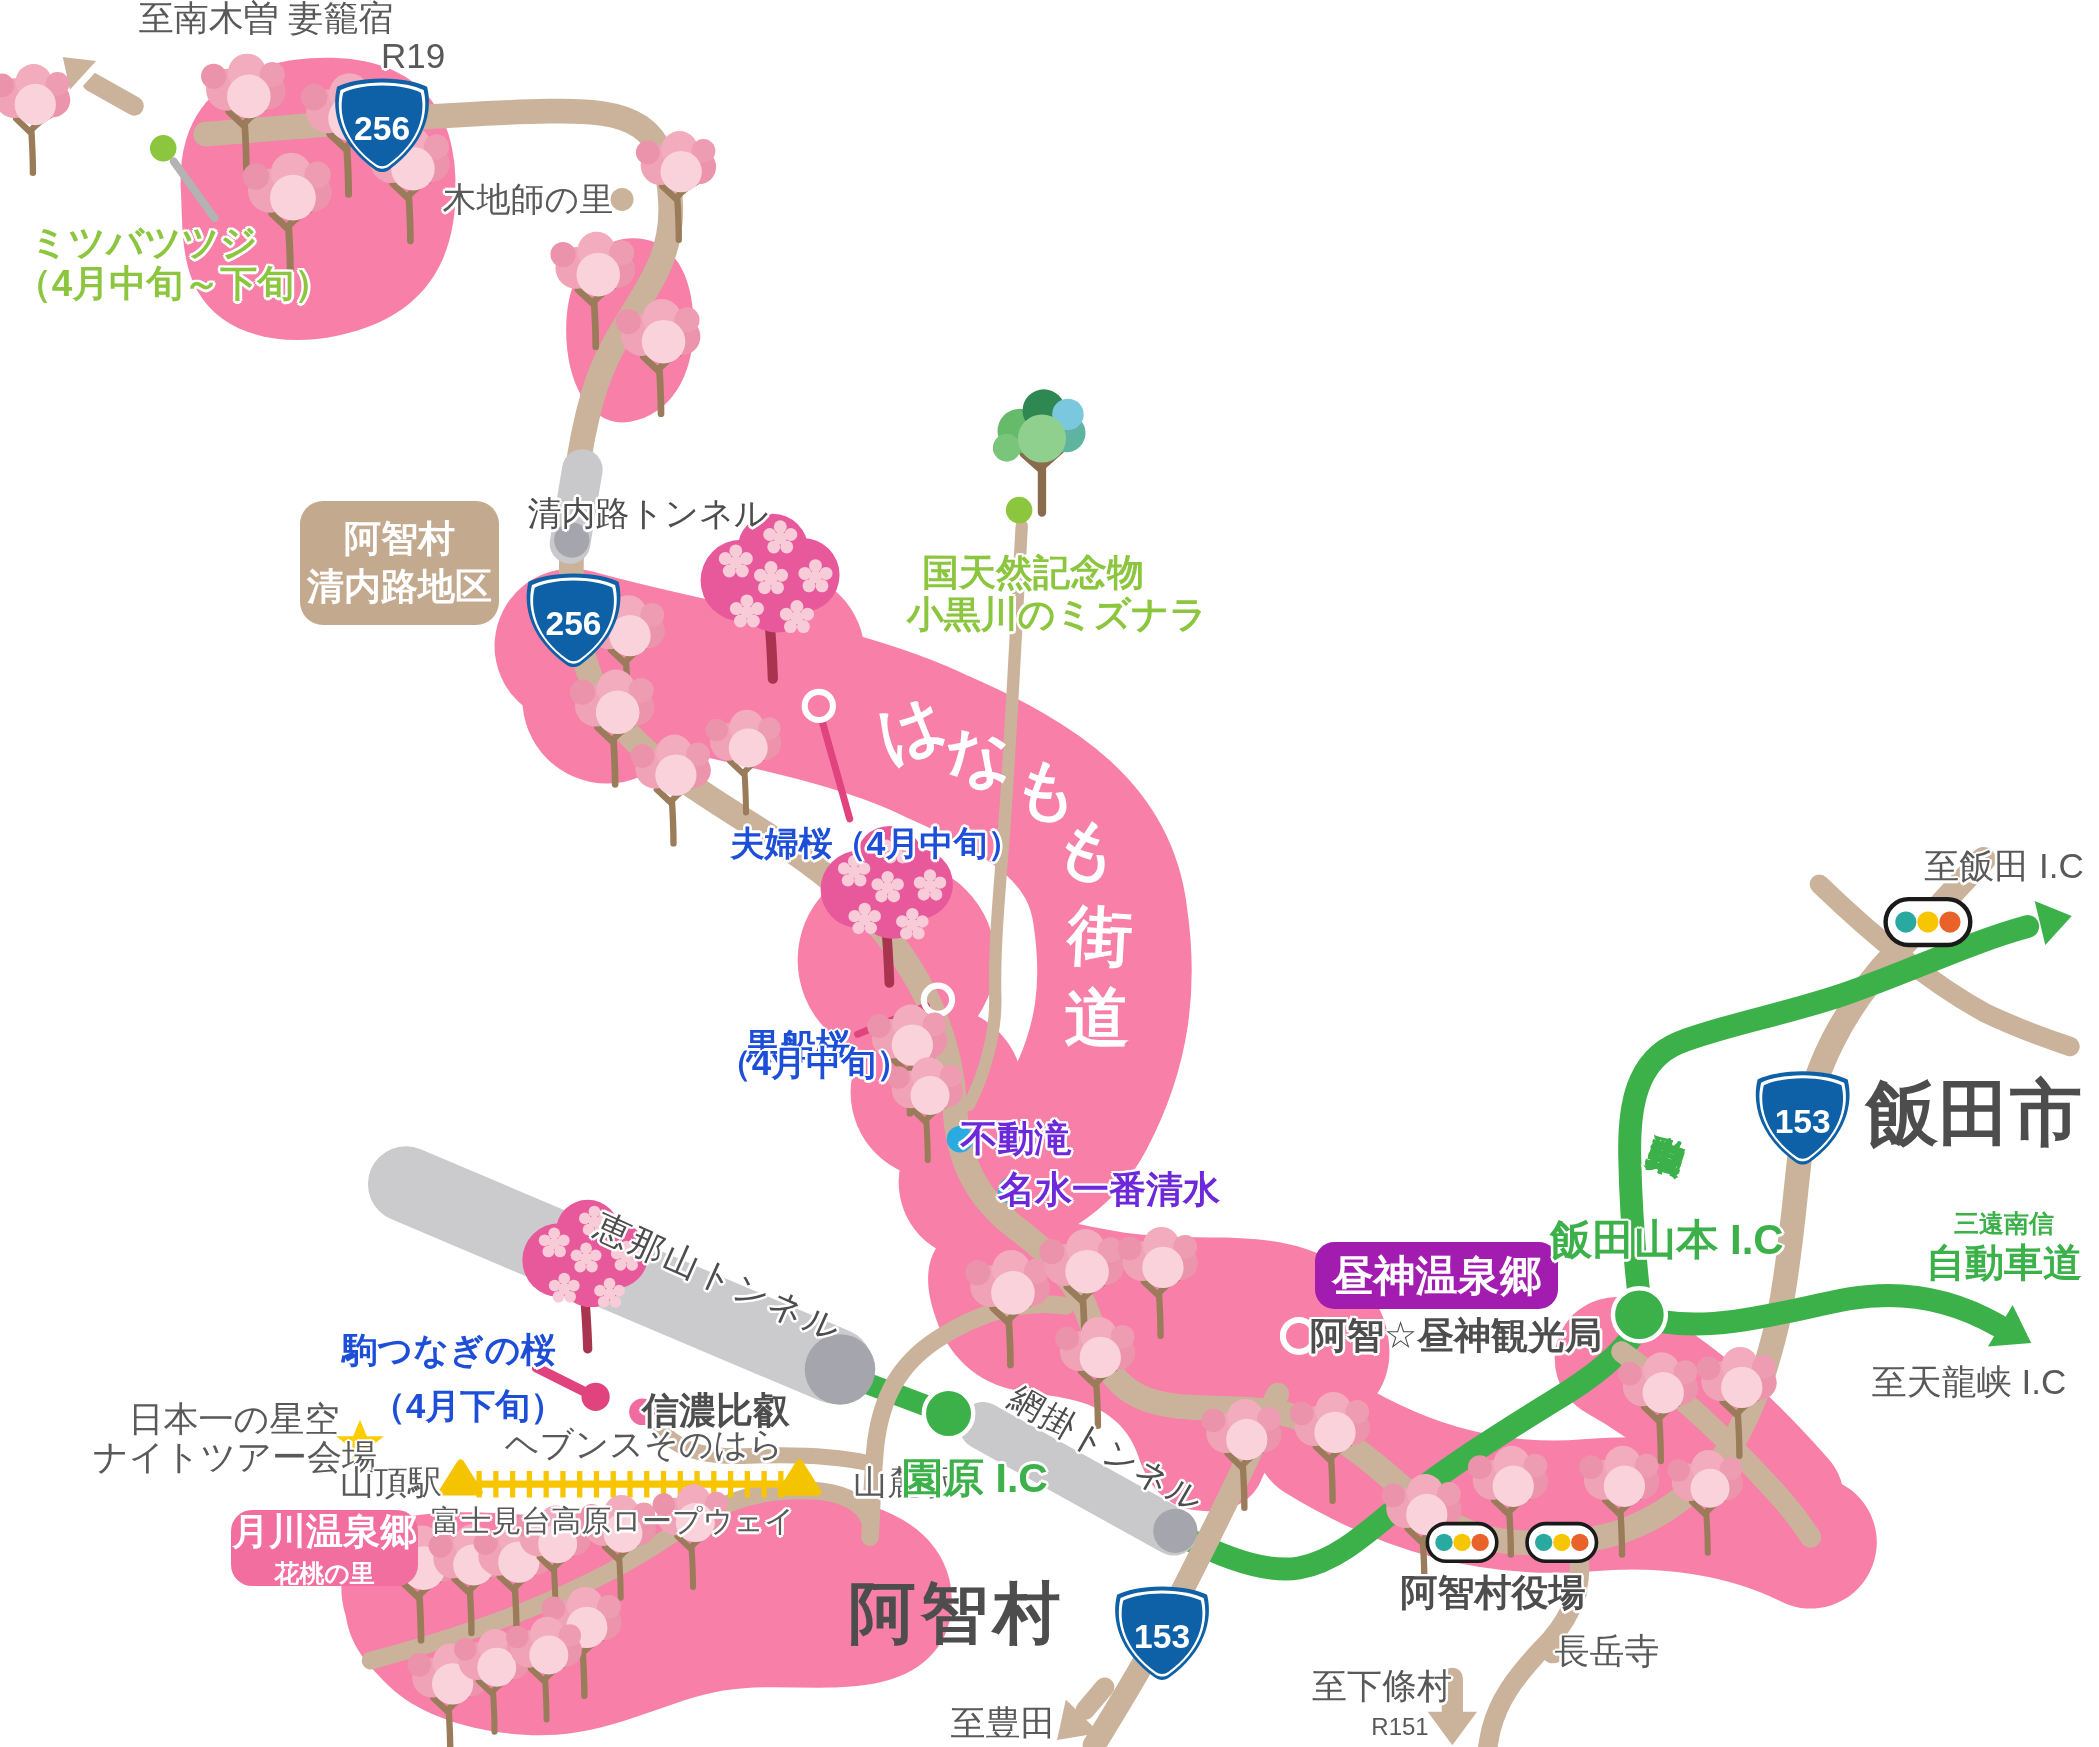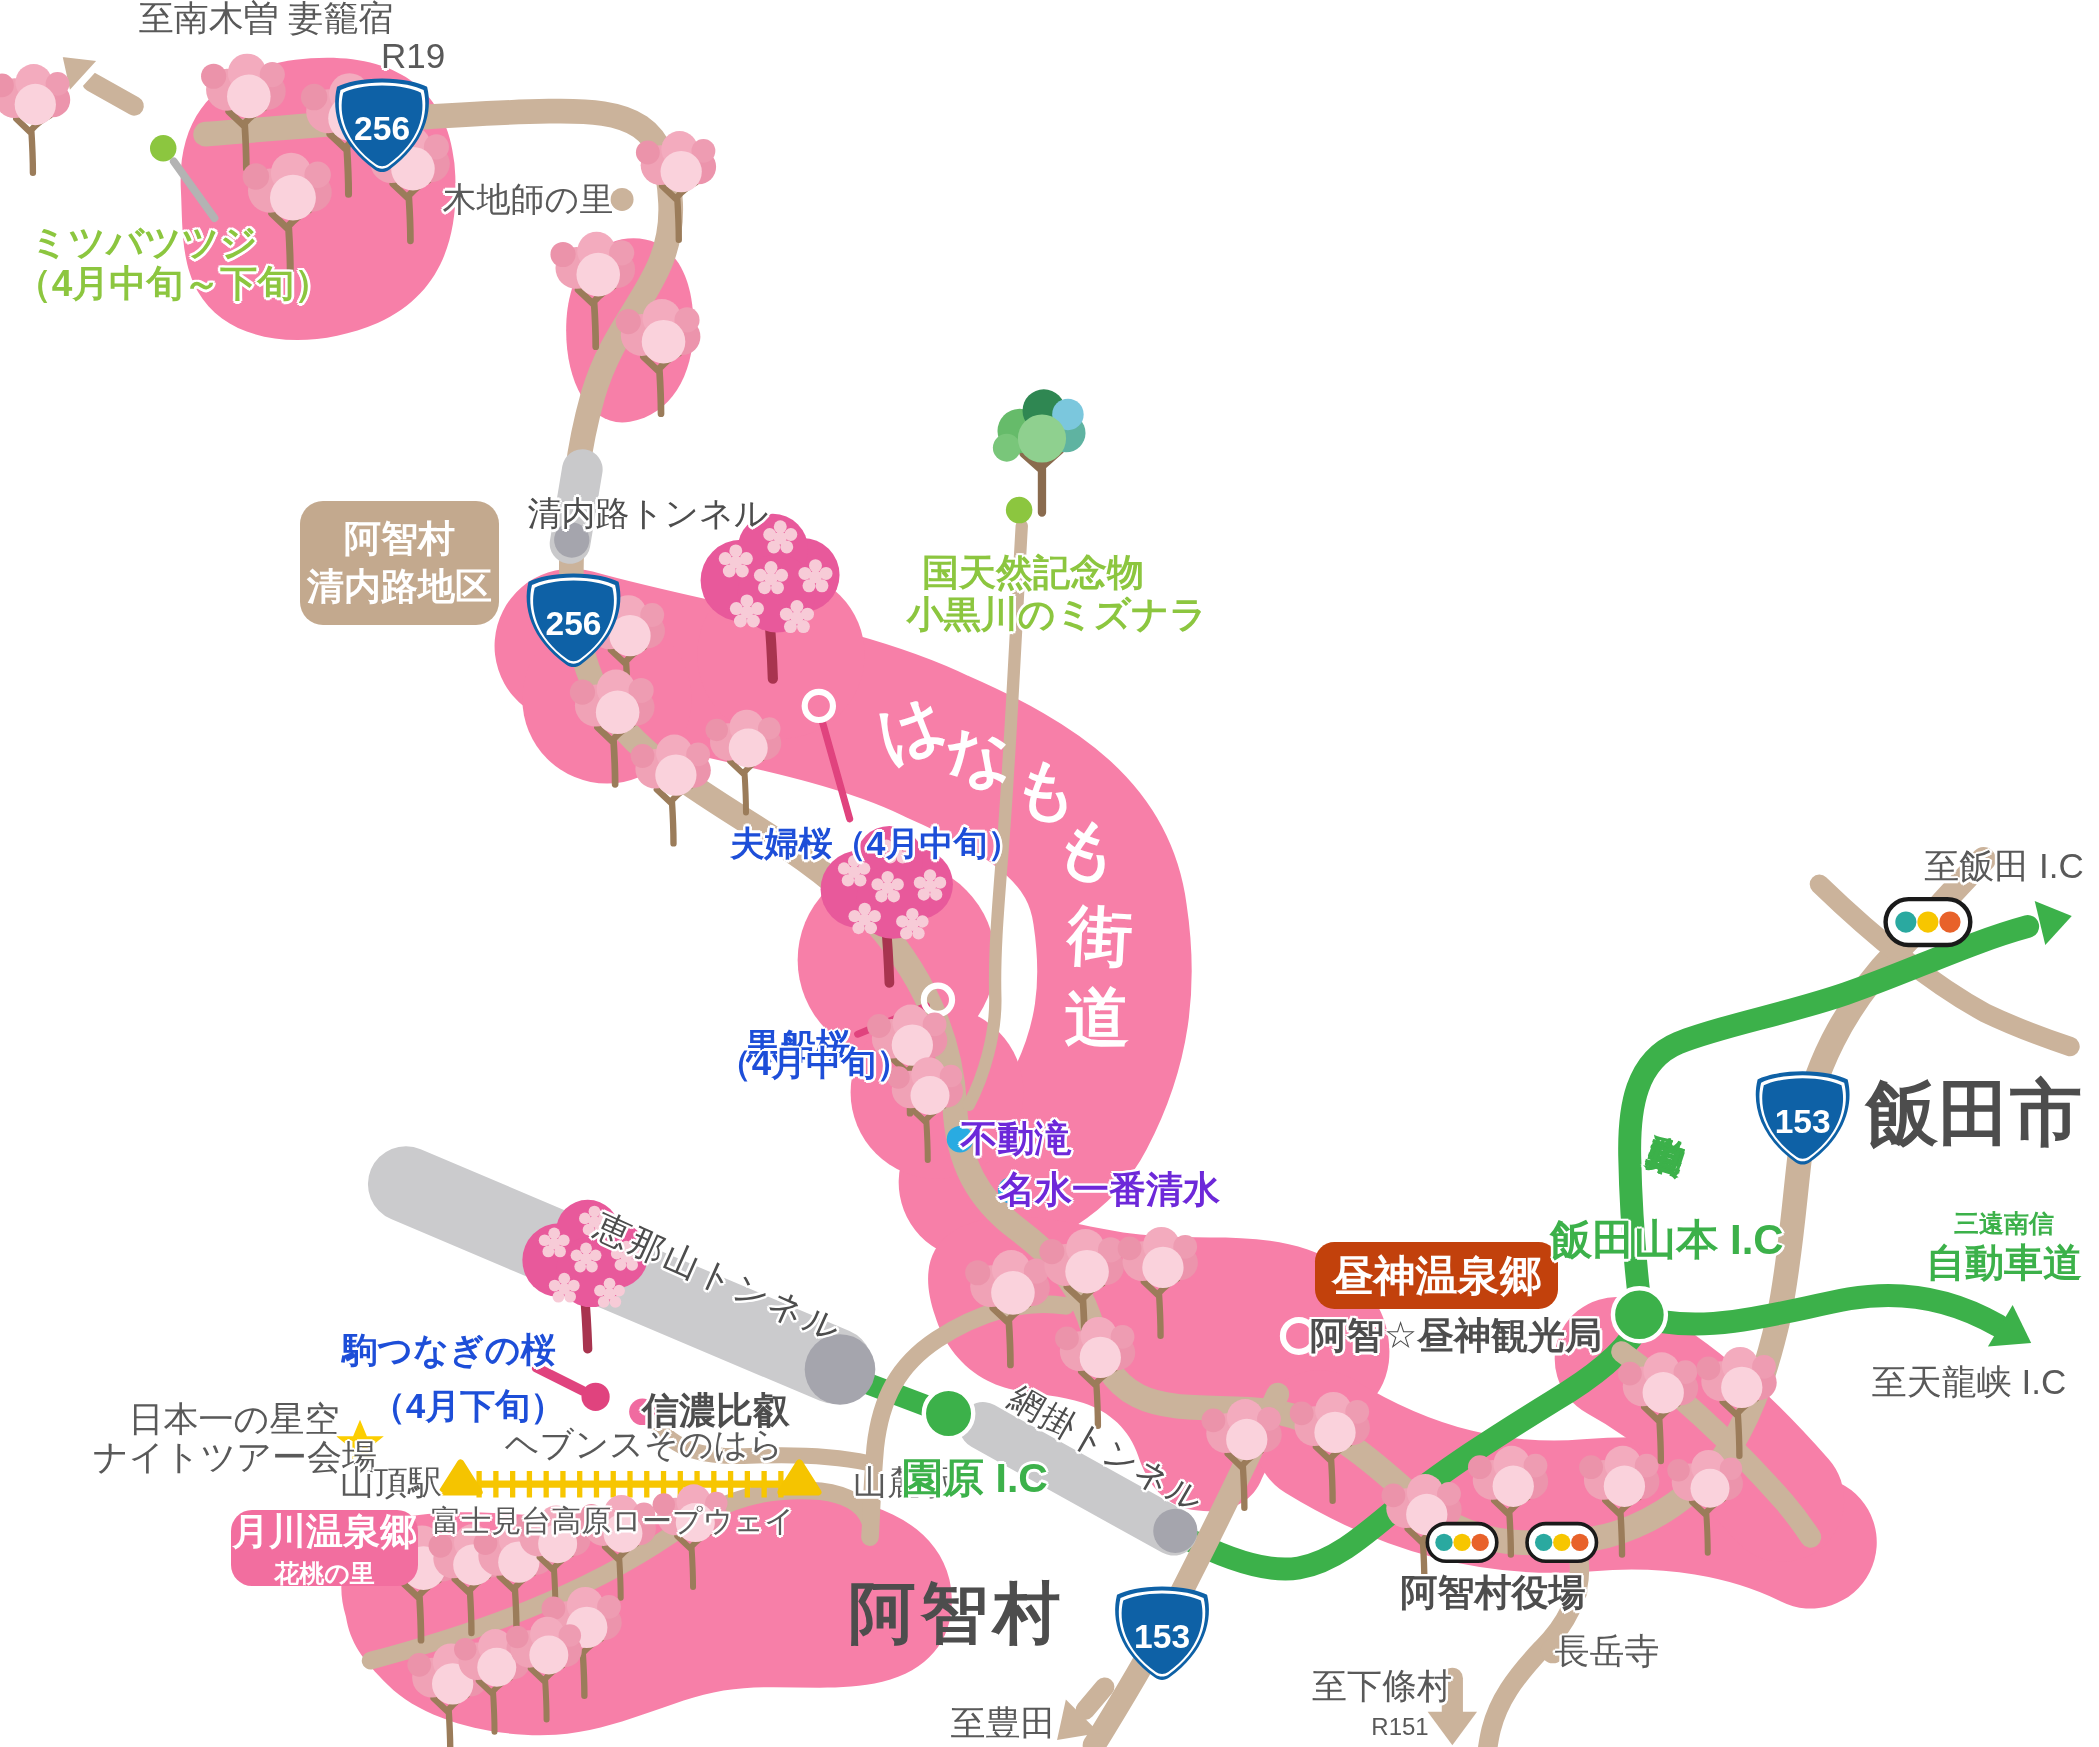--- a/index.html
+++ b/index.html
@@ -231,21 +231,21 @@
           <use href="#shield"></use>
       <text y="12">153</text>
         </g>
   </g>
 </svg>
 
 <div class="badge" style="left:300px;top:501px;width:199px;height:124px;background:#c3a98e;border-radius:23px;font-size:37px;line-height:1.3;">
   <span>阿智村</span>
   <span>清内路地区</span>
 </div>
-<div class="badge" style="left:1315px;top:1242px;width:243px;height:67px;background:#c2410c;border-radius:19.4px;font-size:42px;">
+<div class="badge" style="left:1315px;top:1242px;width:243px;height:67px;background:#a21caf;border-radius:19.4px;font-size:42px;">
   <span>昼神温泉郷</span>
 </div>
 <div class="badge" style="left:231px;top:1510px;width:187px;height:76px;background:#f26e9f;border-radius:21px;">
   <span style="font-size:37px;">月川温泉郷</span>
   <span style="font-size:25px;">花桃の里</span>
 </div>
 
 <div class="lb gray halo" style="left:266px;top:17.6px;font-size:35px;">至南木曽 妻籠宿</div>
 <div class="lb gray halo" style="left:413px;top:56px;font-size:35px;">R19</div>
 <div class="lb grn b halo" style="left:144px;top:243px;font-size:37px;">ミツバツツジ</div>

